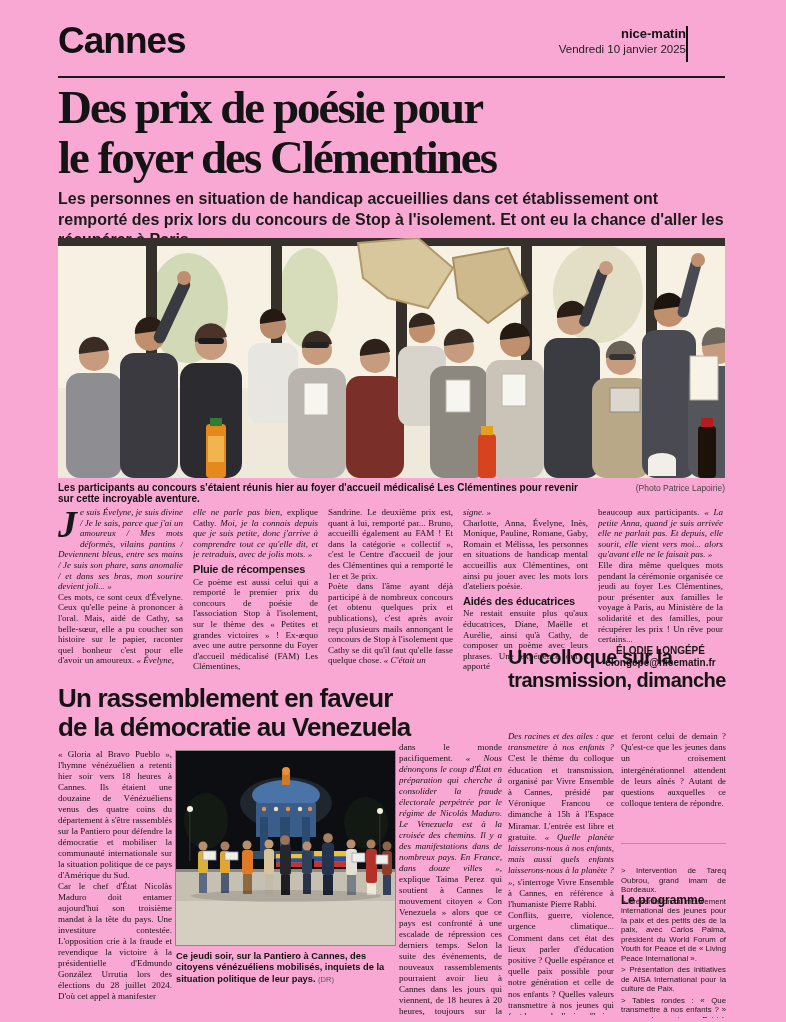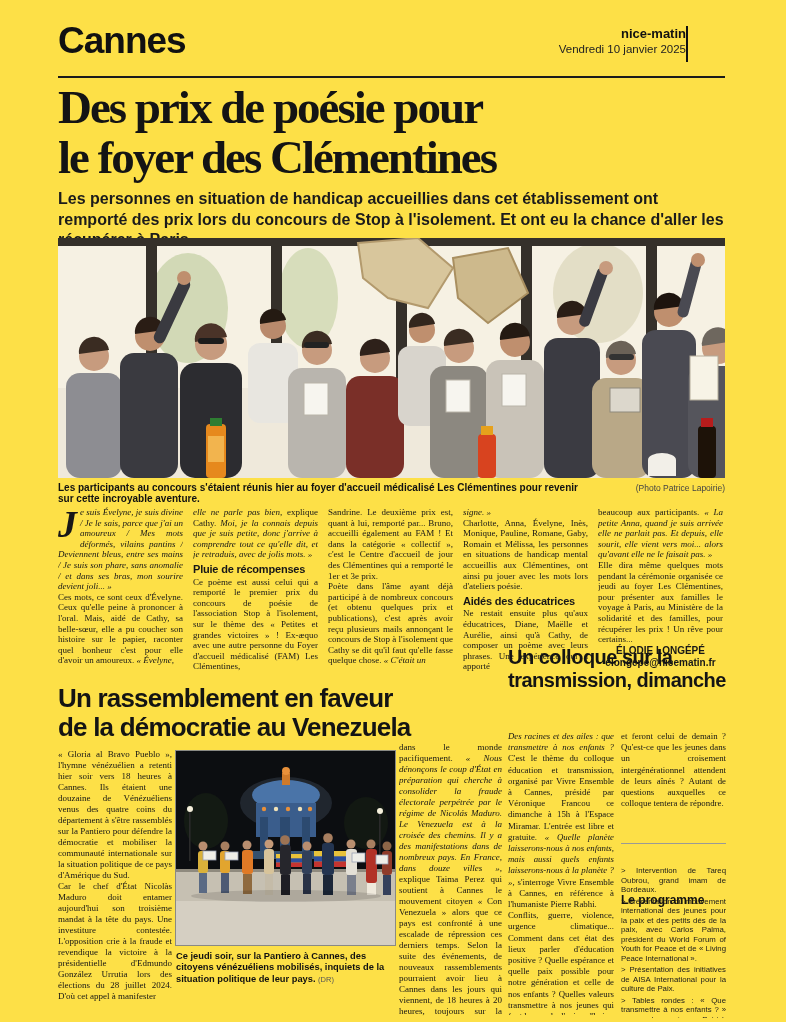--- a/index.html
+++ b/index.html
@@ -1,16 +1,16 @@
 <!DOCTYPE html>
 <html lang="fr"><head>
 <meta charset="utf-8">
 <style>
   html,body{margin:0;padding:0;background:#d8d8d6;}
-  .page{position:relative;width:786px;height:1022px;margin:0 auto;background:#fde047;
+  .page{position:relative;width:786px;height:1022px;margin:0 auto;background:#f9a8d4;
         font-family:"Liberation Sans",sans-serif;color:#151515;overflow:hidden;
         box-shadow:0 0 6px rgba(0,0,0,.35);}
   
   .section-title{position:absolute;left:58px;top:20px;font-size:37px;font-weight:bold;
         letter-spacing:-1px;color:#111;}
   .mast-right{position:absolute;right:100px;top:26px;text-align:right;line-height:1.25;}
   .mast-brand{font-size:13px;font-weight:bold;color:#111;}
   .mast-date{font-size:11.5px;color:#222;}
   .mast-bar{position:absolute;left:686px;top:26px;width:2px;height:36px;background:#111;}
   .mast-rule{position:absolute;left:58px;top:76px;width:667px;height:2px;background:#1a1a1a;}

